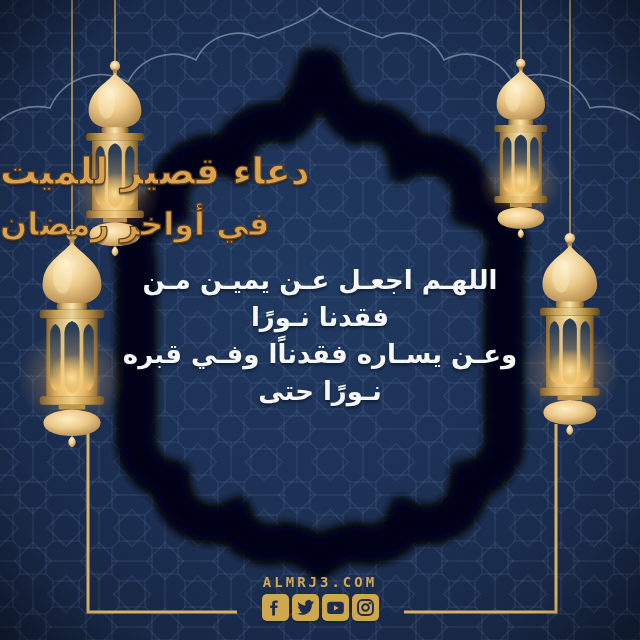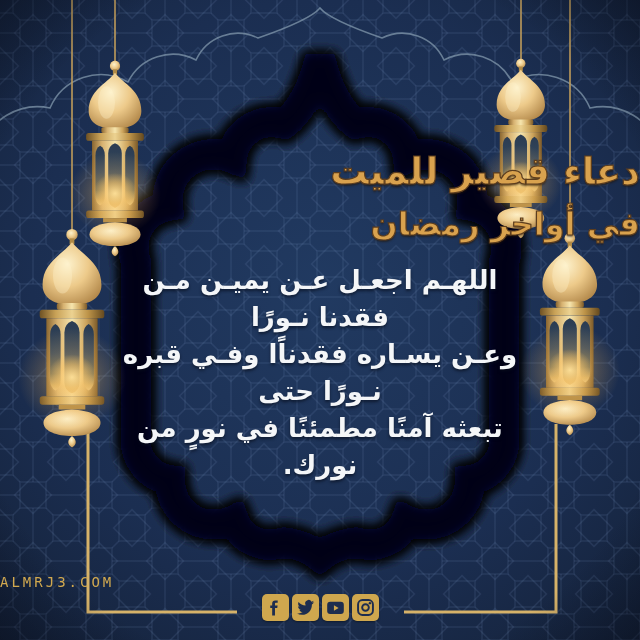--- a/index.html
+++ b/index.html
@@ -1,29 +1,29 @@
 <!DOCTYPE html>
 <html lang="ar"><head>
 <meta charset="utf-8">
 <style>
   html,body{margin:0;padding:0;background:#10203c;}
   .stage{position:relative;width:640px;height:640px;overflow:hidden;
          font-family:"DejaVu Sans",sans-serif;background:#1b2d50;}
   svg.scene{position:absolute;left:0;top:0;width:640px;height:640px;display:block;}
   .overlay{position:absolute;left:0;top:0;width:640px;height:640px;pointer-events:none;}
-  .title1,.title2{position:absolute;left:0;right:0;text-align:right;direction:rtl;
+  .title1,.title2{position:absolute;left:0;right:0;text-align:left;direction:rtl;
     font-weight:bold;color:#d9a24e;-webkit-text-stroke:1.2px #5c3d1e;
     text-shadow:0 2px 2px rgba(35,20,4,.55);}
   .title1{top:150px;font-size:37px;}
   .title2{top:205px;font-size:32px;}
   .dua{position:absolute;top:262px;left:120px;width:400px;text-align:center;direction:rtl;
     color:#f4f6f8;font-size:26px;font-weight:bold;line-height:37px;
     text-shadow:0 2px 3px rgba(8,14,28,.65);}
-  .site{position:absolute;top:574px;left:0;right:0;text-align:left;color:#d2a94f;
-    font-family:"DejaVu Sans Mono","Liberation Mono",monospace;font-weight:normal;
+  .site{position:absolute;top:574px;left:0;right:0;text-align:center;color:#d2a94f;
+    font-family:"DejaVu Sans Mono","Liberation Mono",monospace;font-weight:bold;
     font-size:14px;letter-spacing:3px;}
   .icons{position:absolute;top:594px;left:0;right:0;display:flex;
     justify-content:center;gap:3px;}
   .icon-tile{width:27px;height:27px;background:#cfa74e;border-radius:5px;
     display:flex;align-items:center;justify-content:center;
     box-shadow:0 1px 2px rgba(0,0,0,.4);}
   .icon-tile svg{display:block;}
 </style>
 </head>
 <body>
@@ -171,21 +171,20 @@
 
   <rect width="640" height="640" fill="url(#gVin)"></rect>
 </svg>
 
 <div class="overlay">
   <div class="title1" dir="rtl">دعاء قصير للميت</div>
   <div class="title2" dir="rtl">في أواخر رمضان</div>
   <div class="dua" dir="rtl">
     <div>اللهـم اجعـل عـن يميـن مـن فقدنا نـورًا</div>
     <div>وعـن يسـاره فقدناًا وفـي قبره نـورًا حتى</div>
-    <div>تبعثه آمنًا مطمئنًا في نورٍ من نورك.</div>
   </div>
   <div class="site">ALMRJ3.COM</div>
 
   <div class="icons" style="pointer-events:auto;">
     <div class="icon-tile" aria-label="facebook">
       <svg width="21" height="21" viewBox="0 0 24 24">
         <path fill="#1d2d4f" d="M14.5 4h-2.8c-2.2 0-3.5 1.3-3.5 3.5v2.1H6v3h2.2V21h3.2v-8.4h2.6l.4-3h-3V7.8c0-.8.3-1.2 1.2-1.2h1.9V4z"></path>
       </svg>
     </div>
     <div class="icon-tile" aria-label="twitter">

